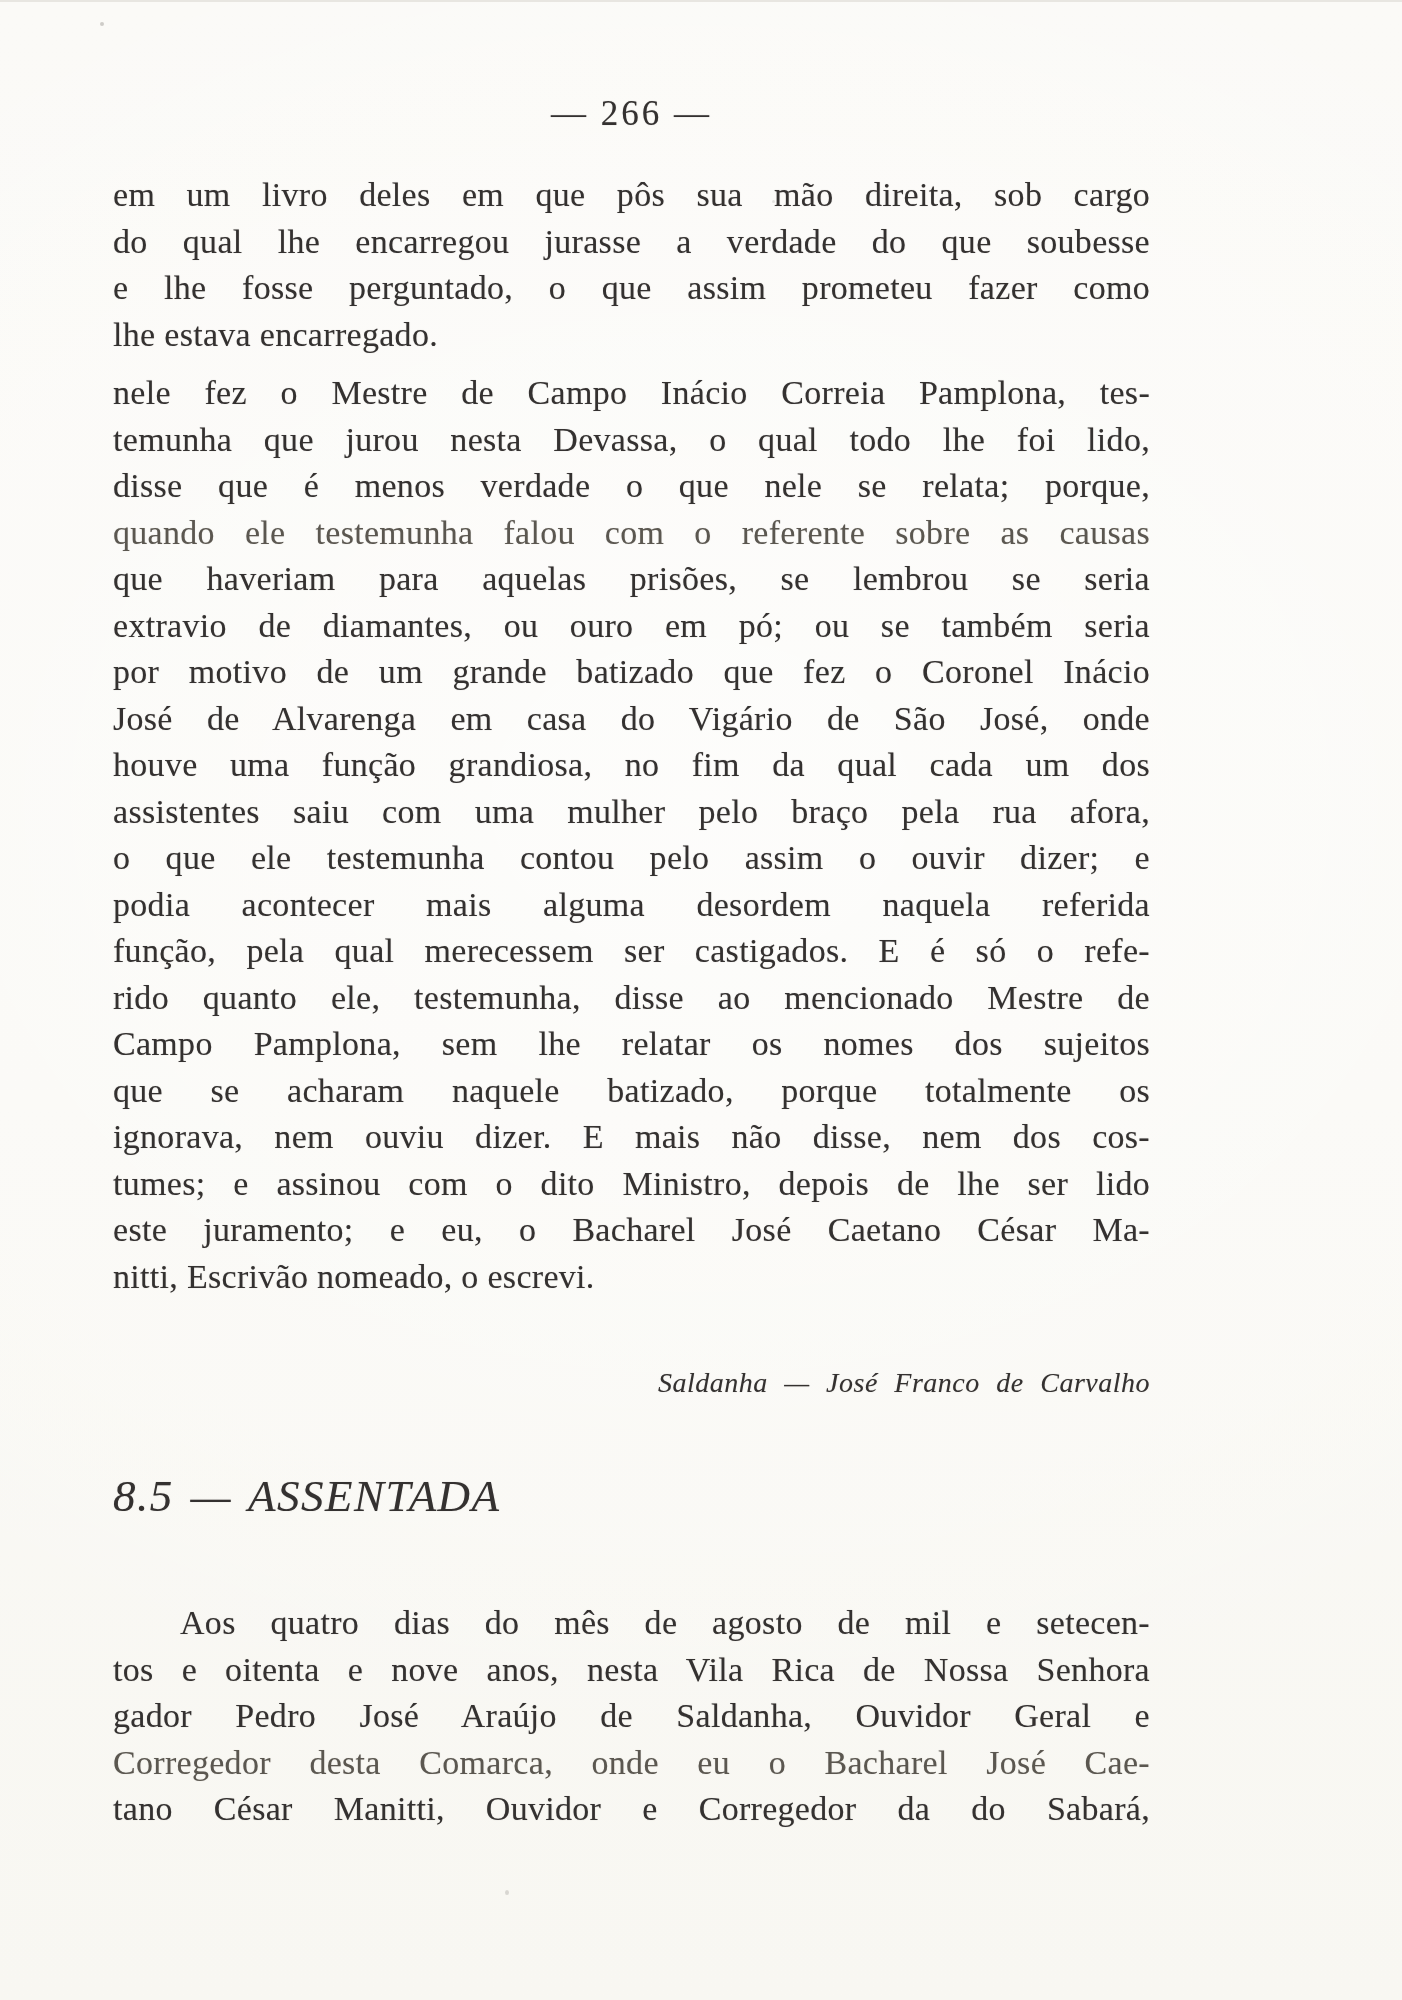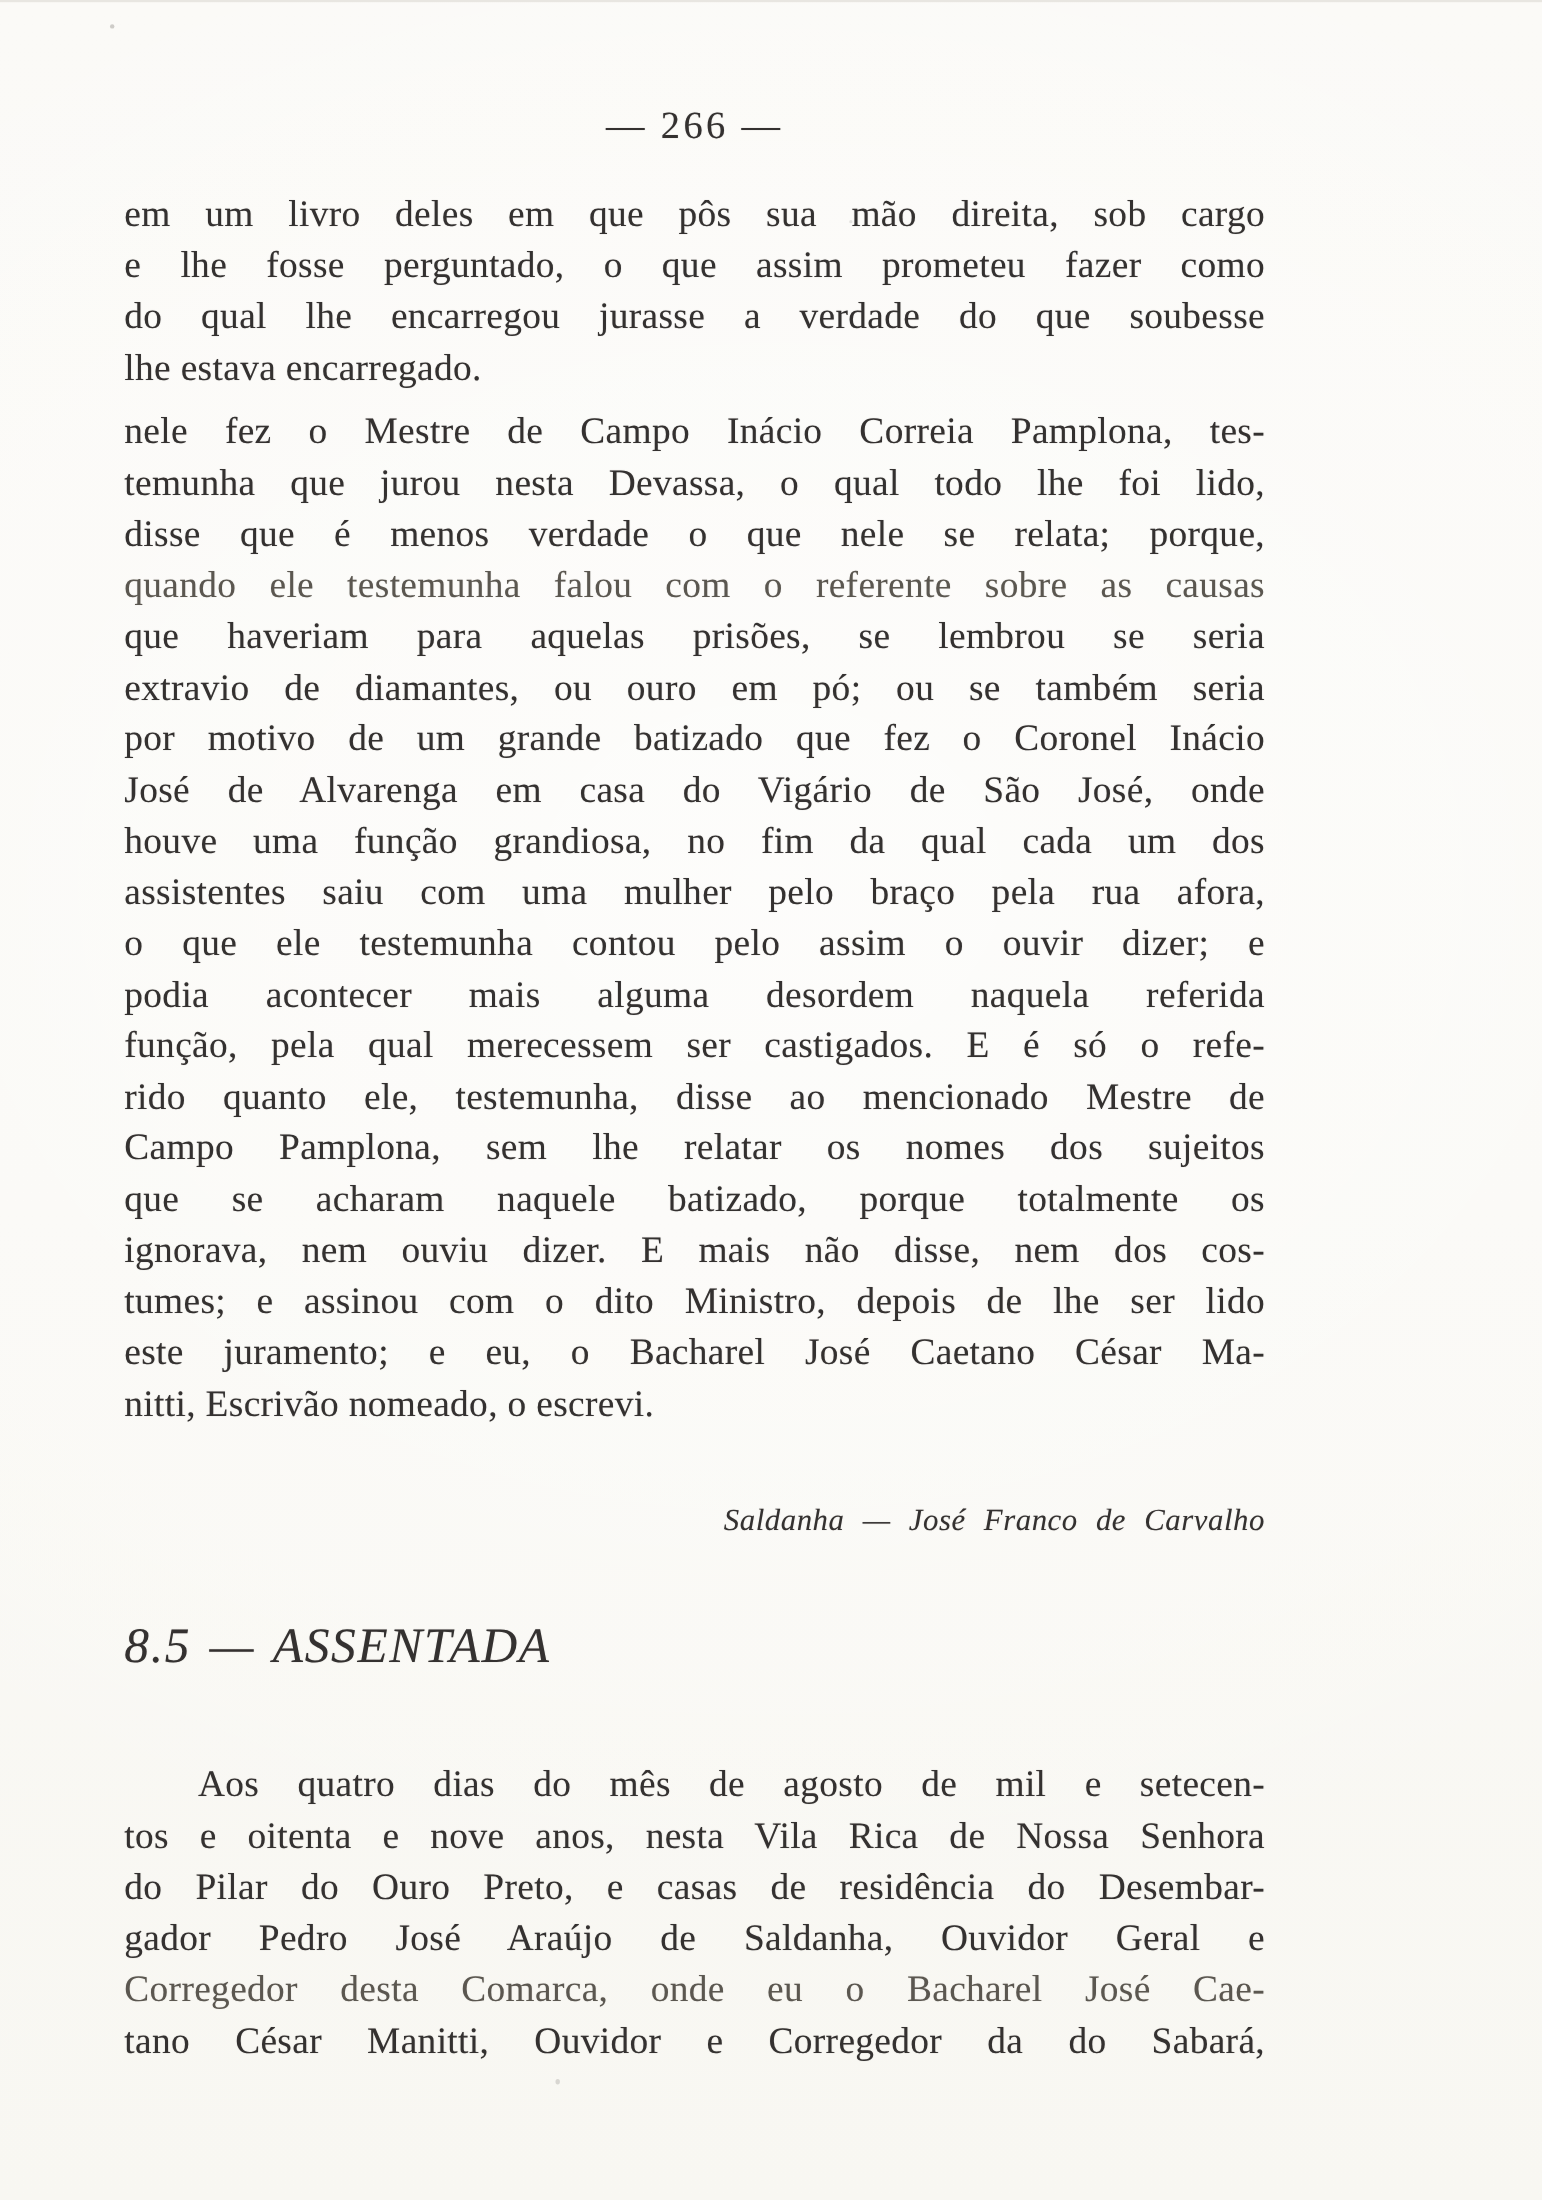--- a/index.html
+++ b/index.html
@@ -90,22 +90,22 @@
 </style>
 </head>
 <body>
 
 <div class="page">
 
   <div class="page-number">— 266 —</div>
 
   <div class="para para-1">
       <div class="tline tline-first">em um livro deles em que pôs sua mão direita, sob cargo</div>
+      <div class="tline">do qual lhe encarregou jurasse a verdade do que soubesse</div>
       <div class="tline">e lhe fosse perguntado, o que assim prometeu fazer como</div>
-      <div class="tline">do qual lhe encarregou jurasse a verdade do que soubesse</div>
       <div class="tline tline-last">lhe estava encarregado.</div>
     </div>
 
   <div class="para para-2" data-indent="">
       <div class="tline">nele fez o Mestre de Campo Inácio Correia Pamplona, tes-</div>
       <div class="tline">temunha que jurou nesta Devassa, o qual todo lhe foi lido,</div>
       <div class="tline">disse que é menos verdade o que nele se relata; porque,</div>
       <div class="tline tline-faded">quando ele testemunha falou com o referente sobre as causas</div>
       <div class="tline">que haveriam para aquelas prisões, se lembrou se seria</div>
       <div class="tline">extravio de diamantes, ou ouro em pó; ou se também seria</div>
@@ -125,21 +125,20 @@
       <div class="tline tline-last">nitti, Escrivão nomeado, o escrevi.</div>
     </div>
 
   <div class="signature">Saldanha — José Franco de Carvalho</div>
 
   <div class="section-heading">8.5 — ASSENTADA</div>
 
   <div class="para para-3" data-indent="">
       <div class="tline tline-first">Aos quatro dias do mês de agosto de mil e setecen-</div>
       <div class="tline">tos e oitenta e nove anos, nesta Vila Rica de Nossa Senhora</div>
-      <div class="tline">do Pilar do Ouro Preto, e casas de residência do Desembar-</div>
       <div class="tline">gador Pedro José Araújo de Saldanha, Ouvidor Geral e</div>
       <div class="tline tline-faded">Corregedor desta Comarca, onde eu o Bacharel José Cae-</div>
       <div class="tline">tano César Manitti, Ouvidor e Corregedor da do Sabará,</div>
     </div>
 
   <div class="speck s1"></div>
   <div class="speck s2"></div>
   <div class="speck s3"></div>
 
 </div>

